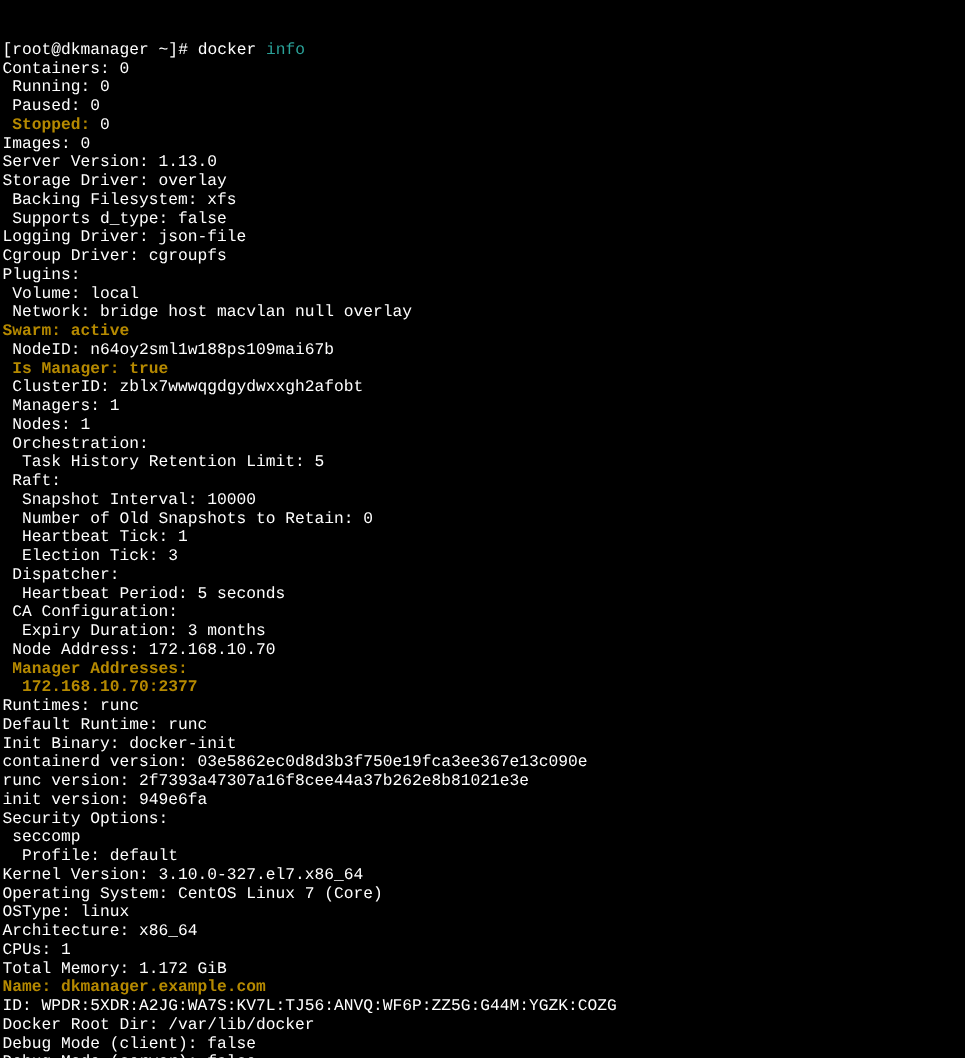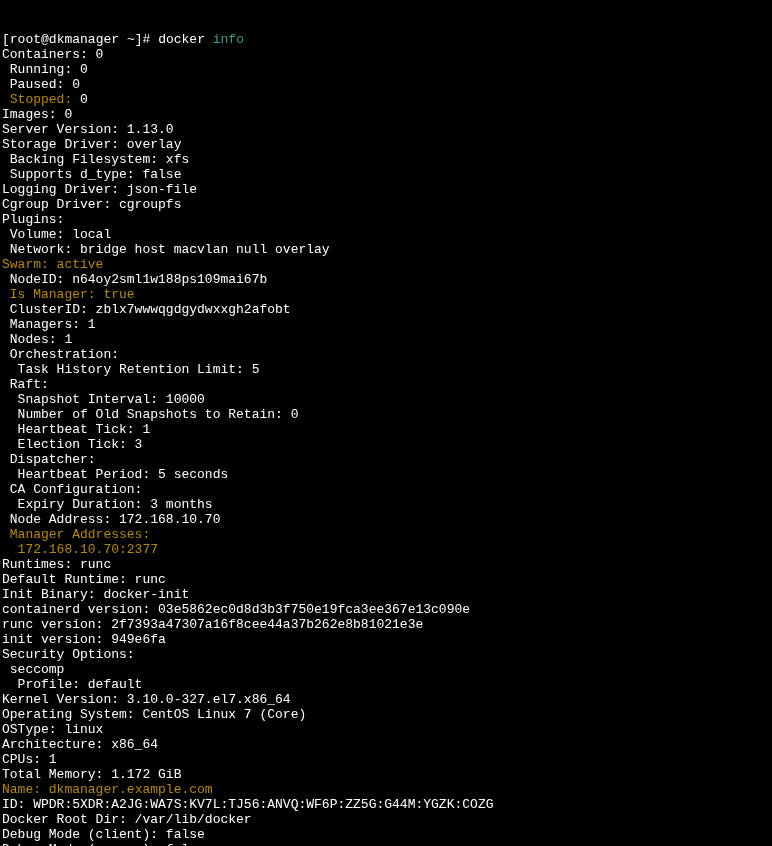--- a/index.html
+++ b/index.html
@@ -6,20 +6,20 @@
     background-color: #000000;
     color: #ffffff;
     font-family: "Courier New", monospace;
     font-size: 13px;
     line-height: 15px;
     margin: 0;
     padding: 2px;
     white-space: pre;
   }
   .cyan { color: #2aa198; }
-  .yellow { color: #b58900; }
+  .yellow { color: #b58900; font-weight: bold; }
   .line { display: block; }
 </style>
 </head>
 <body>
 
 <div><span class="line">[<span>root</span>@<span>dkmanager</span> <span>~</span>]<span>#</span> <span>docker</span> <span class="cyan">info</span></span><span class="line">Containers: 0</span><span class="line"> Running: 0</span><span class="line"> Paused: 0</span><span class="line"><span class="yellow"> Stopped:</span><span> 0</span></span><span class="line">Images: 0</span><span class="line">Server Version: 1.13.0</span><span class="line">Storage Driver: overlay</span><span class="line"> Backing Filesystem: xfs</span><span class="line"> Supports d_type: false</span><span class="line">Logging Driver: json-file</span><span class="line">Cgroup Driver: cgroupfs</span><span class="line">Plugins:</span><span class="line"> Volume: local</span><span class="line"> Network: bridge host macvlan null overlay</span><span class="line"><span class="yellow">Swarm:</span><span class="yellow"> active</span></span><span class="line"> NodeID: n64oy2sml1w188ps109mai67b</span><span class="line yellow"> Is Manager: true</span><span class="line"> ClusterID: zblx7wwwqgdgydwxxgh2afobt</span><span class="line"> Managers: 1</span><span class="line"> Nodes: 1</span><span class="line"> Orchestration:</span><span class="line">  Task History Retention Limit: 5</span><span class="line"> Raft:</span><span class="line">  Snapshot Interval: 10000</span><span class="line">  Number of Old Snapshots to Retain: 0</span><span class="line">  Heartbeat Tick: 1</span><span class="line">  Election Tick: 3</span><span class="line"> Dispatcher:</span><span class="line">  Heartbeat Period: 5 seconds</span><span class="line"> CA Configuration:</span><span class="line">  Expiry Duration: 3 months</span><span class="line"> Node Address: 172.168.10.70</span><span class="line yellow"> Manager Addresses:</span><span class="line yellow">  172.168.10.70:2377</span><span class="line">Runtimes: runc</span><span class="line">Default Runtime: runc</span><span class="line">Init Binary: docker-init</span><span class="line">containerd version: 03e5862ec0d8d3b3f750e19fca3ee367e13c090e</span><span class="line">runc version: 2f7393a47307a16f8cee44a37b262e8b81021e3e</span><span class="line">init version: 949e6fa</span><span class="line">Security Options:</span><span class="line"> seccomp</span><span class="line">  Profile: default</span><span class="line">Kernel Version: 3.10.0-327.el7.x86_64</span><span class="line">Operating System: CentOS Linux 7 (Core)</span><span class="line">OSType: linux</span><span class="line">Architecture: x86_64</span><span class="line">CPUs: 1</span><span class="line">Total Memory: 1.172 GiB</span><span class="line"><span class="yellow">Name:</span><span class="yellow"> dkmanager.example.com</span></span><span class="line">ID: WPDR:5XDR:A2JG:WA7S:KV7L:TJ56:ANVQ:WF6P:ZZ5G:G44M:YGZK:COZG</span><span class="line">Docker Root Dir: /var/lib/docker</span><span class="line">Debug Mode (client): false</span><span class="line">Debug Mode (server): false</span></div>
 
 
 </body></html>

